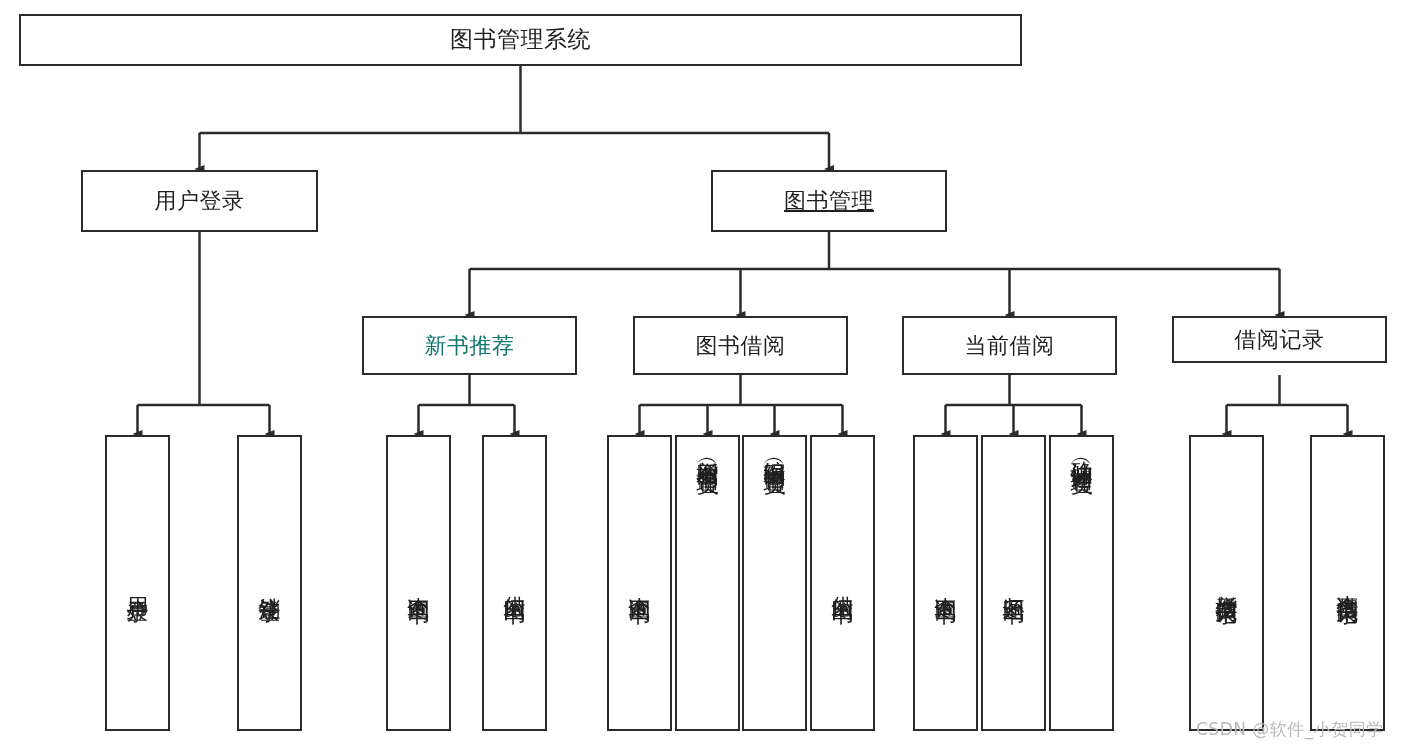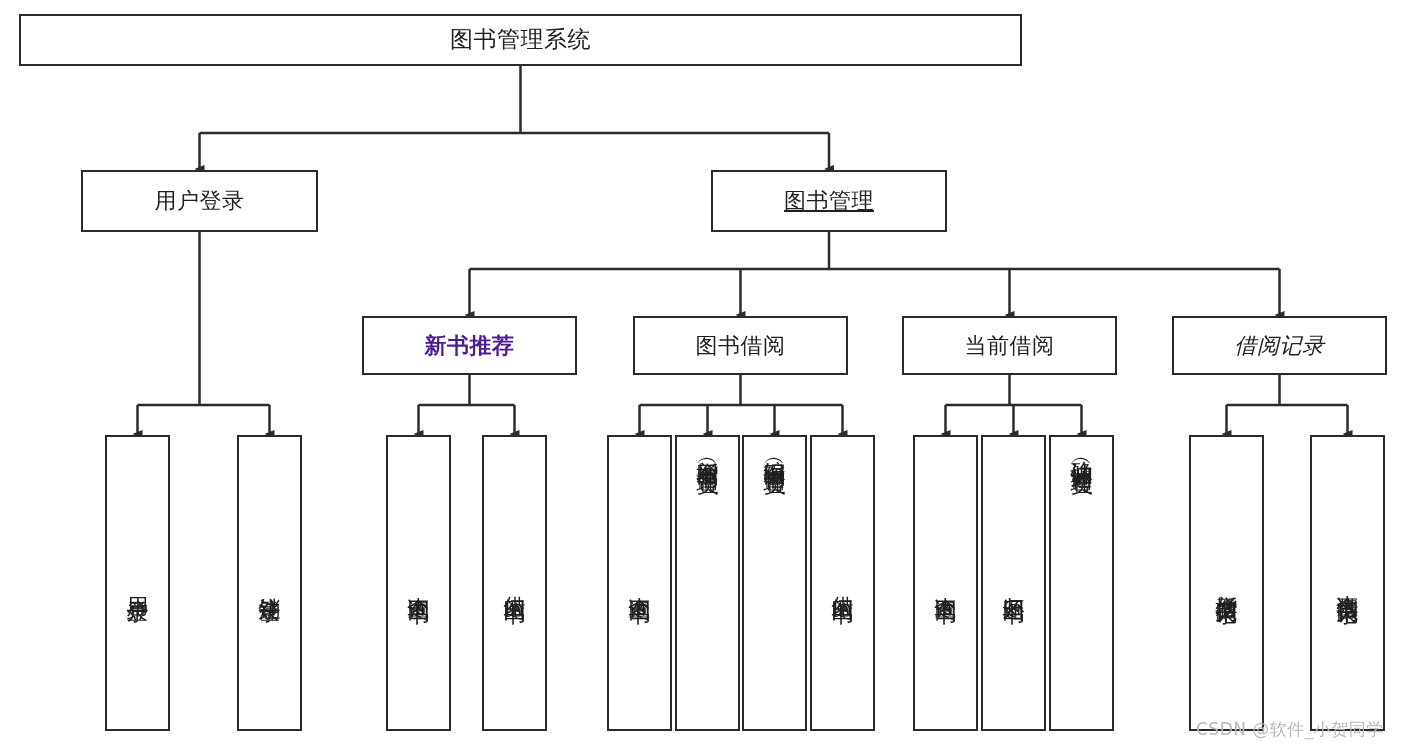--- a/index.html
+++ b/index.html
@@ -109,29 +109,29 @@
       <div class="node horiz root" style="left: 19px; top: 14px; width: 1003px; height: 52px; background: rgb(255, 255, 255); border-color: rgb(43, 43, 43);">
         <span class="node-label" style="color: rgb(31, 31, 31);">图书管理系统</span>
       </div>
       <div class="node horiz" style="left: 81px; top: 170px; width: 237px; height: 62px; background: rgb(255, 255, 255); border-color: rgb(43, 43, 43);">
         <span class="node-label" style="color: rgb(31, 31, 31);">用户登录</span>
       </div>
       <div class="node horiz" style="left: 711px; top: 170px; width: 236px; height: 62px; background: rgb(255, 255, 255); border-color: rgb(43, 43, 43);">
         <span class="node-label" style="color: rgb(31, 31, 31); text-decoration: underline;">图书管理</span>
       </div>
       <div class="node horiz" style="left: 362px; top: 316px; width: 215px; height: 59px; background: rgb(255, 255, 255); border-color: rgb(43, 43, 43);">
-        <span class="node-label" style="color: #4c1d95; font-weight: bold;">新书推荐</span>
+        <span class="node-label" style="color: #0f766e;">新书推荐</span>
       </div>
       <div class="node horiz" style="left: 633px; top: 316px; width: 215px; height: 59px; background: rgb(255, 255, 255); border-color: rgb(43, 43, 43);">
         <span class="node-label" style="color: rgb(31, 31, 31);">图书借阅</span>
       </div>
       <div class="node horiz" style="left: 902px; top: 316px; width: 215px; height: 59px; background: rgb(255, 255, 255); border-color: rgb(43, 43, 43);">
         <span class="node-label" style="color: rgb(31, 31, 31); text-align: right;">当前借阅</span>
       </div>
-      <div class="node horiz" style="left: 1172px; top: 316px; width: 215px; height: 59px; background: rgb(255, 255, 255); border-color: rgb(43, 43, 43); font-style: italic;">
+      <div class="node horiz" style="left: 1172px; top: 316px; width: 215px; height: 47px; background: rgb(255, 255, 255); border-color: rgb(43, 43, 43);">
         <span class="node-label" style="color: rgb(31, 31, 31);">借阅记录</span>
       </div>
       <div class="node vert centered" style="left: 105px; top: 435px; width: 65px; height: 296px; background: rgb(255, 255, 255); border-color: rgb(43, 43, 43);">
         <span class="node-label" style="color: rgb(31, 31, 31);">用户登录</span>
       </div>
       <div class="node vert centered" style="left: 237px; top: 435px; width: 65px; height: 296px; background: rgb(255, 255, 255); border-color: rgb(43, 43, 43);">
         <span class="node-label" style="color: rgb(31, 31, 31);">注销登录</span>
       </div>
       <div class="node vert centered" style="left: 386px; top: 435px; width: 65px; height: 296px; background: rgb(255, 255, 255); border-color: rgb(43, 43, 43);">
         <span class="node-label" style="color: rgb(31, 31, 31);">查询图书</span>

